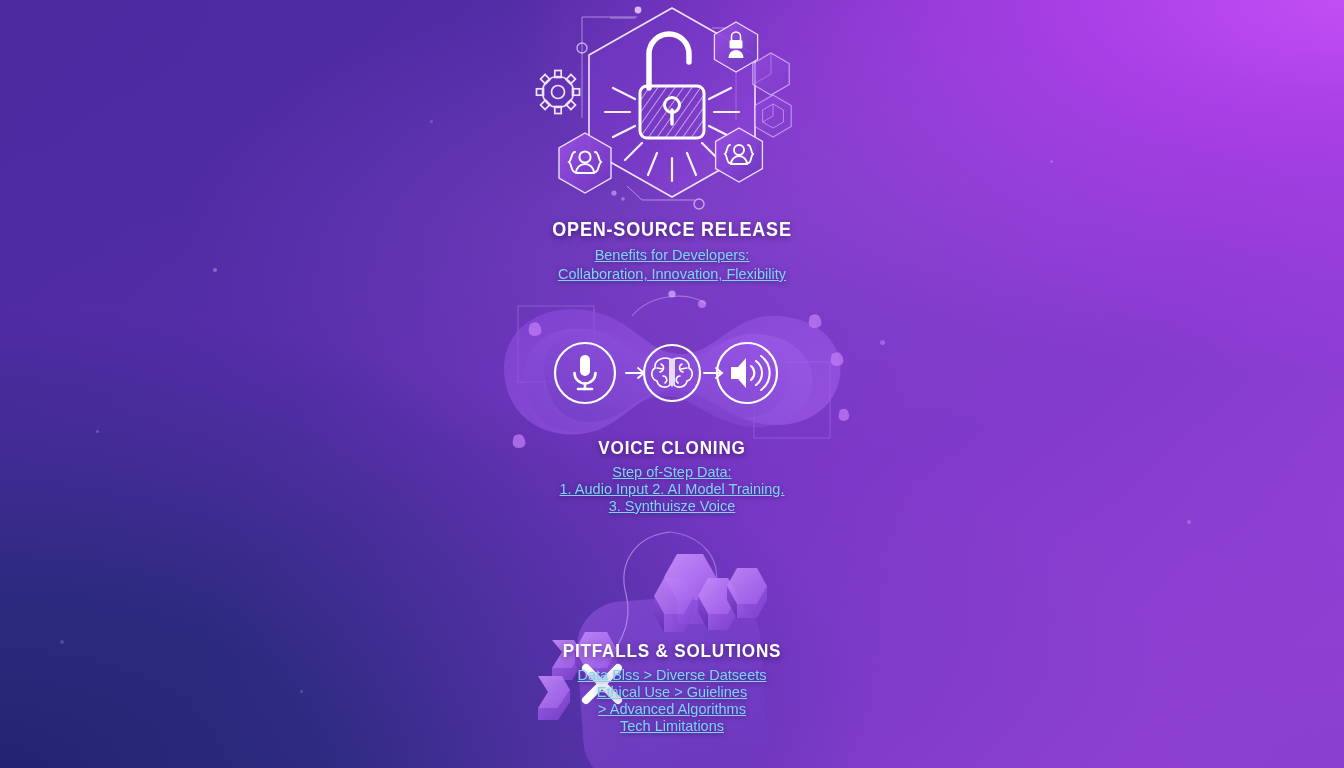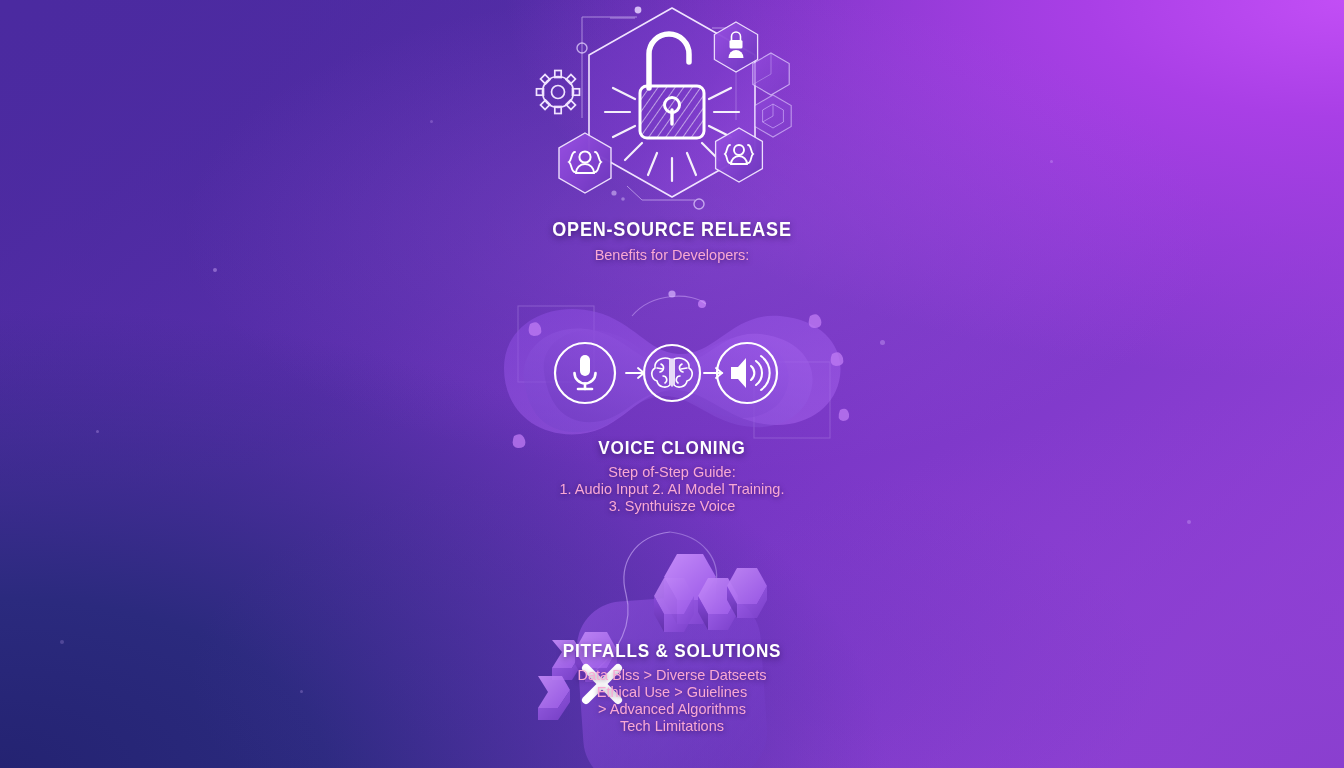--- a/index.html
+++ b/index.html
@@ -30,21 +30,21 @@
 
   
   #stage { position:absolute; inset:0;border-radius:31px; }
   .section { position:absolute; left:50%; transform:translateX(-50%); width:560px; text-align:center; }
   .sec-title {
     color:#fff; font-weight:bold; letter-spacing:.9px;
     text-shadow:0 2px 7px rgba(30,0,60,.55);
     font-family:"Liberation Sans", sans-serif;
     transform:scaleX(.9); transform-origin:center;
   }
-  .sec-body { color:#f9a8d4; text-shadow:0 1px 5px rgba(30,0,60,.5); }
+  .sec-body { color:#7dd3fc; text-shadow:0 1px 5px rgba(30,0,60,.5);text-decoration:underline; }
 
   
   #sec1 { top:218px; }
   #sec1 .sec-title { font-size:20px; margin-bottom:5px; }
   #sec1 .sec-body { font-size:14.5px; line-height:19px; }
 
   
   #sec2 { top:437px; }
   #sec2 .sec-title { font-size:19px; margin-bottom:5px; }
   #sec2 .sec-body { font-size:14.5px; line-height:17px; }
@@ -196,20 +196,21 @@
         <path d="M0,-21 L18.2,-10.5 L18.2,10.5 L0,21 L-18.2,10.5 L-18.2,-10.5 Z" fill="url(#hexPlain)" stroke="#e2cfff" stroke-width="1.1" opacity=".62"></path>
         <path d="M0,-12 L10.4,-6 L10.4,6 L0,12 L-10.4,6 L-10.4,-6 Z" fill="none" stroke="#d8bdff" stroke-width="1" opacity=".6"></path>
         <path d="M0,-12 L0,0 L-10.4,6" fill="none" stroke="#d8bdff" stroke-width="1" opacity=".55"></path>
       </g>
     </svg>
   </div>
 
   <div class="section" id="sec1">
     <div class="sec-title">OPEN-SOURCE RELEASE</div>
     <div class="sec-body">Benefits for Developers:</div>
+    <div class="sec-body">Collaboration, Innovation, Flexibility</div>
   </div>
 
   <div class="art" id="art-mid">
     <svg width="360" height="165" viewBox="0 0 360 165">
       <defs>
         <linearGradient id="blobA" x1="0" y1="0" x2="1" y2="1">
           <stop offset="0%" stop-color="#8a4ae0" stop-opacity=".55"></stop>
           <stop offset="100%" stop-color="#b06cf5" stop-opacity=".45"></stop>
         </linearGradient>
         <linearGradient id="blobB" x1="1" y1="0" x2="0" y2="1">
@@ -282,21 +283,21 @@
           <path d="M4,-7 A9,9 0 0 1 4,7"></path>
           <path d="M9,-12 A15,15 0 0 1 9,12"></path>
           <path d="M14,-17 A21,21 0 0 1 14,17"></path>
         </g>
       </g>
     </svg>
   </div>
 
   <div class="section" id="sec2">
     <div class="sec-title">VOICE CLONING</div>
-    <div class="sec-body">Step of-Step Guide:</div>
+    <div class="sec-body">Step of-Step Data:</div>
     <div class="sec-body">1. Audio Input  2. AI Model Training.</div>
     <div class="sec-body">3. Synthuisze Voice</div>
   </div>
 
   <div class="art" id="art-bottom">
     <svg width="300" height="248" viewBox="0 0 300 248">
       <defs>
         <linearGradient id="panelG" x1="0" y1="0" x2="1" y2="1">
           <stop offset="0%" stop-color="#9a57e8" stop-opacity=".55"></stop>
           <stop offset="60%" stop-color="#8247d6" stop-opacity=".42"></stop>

